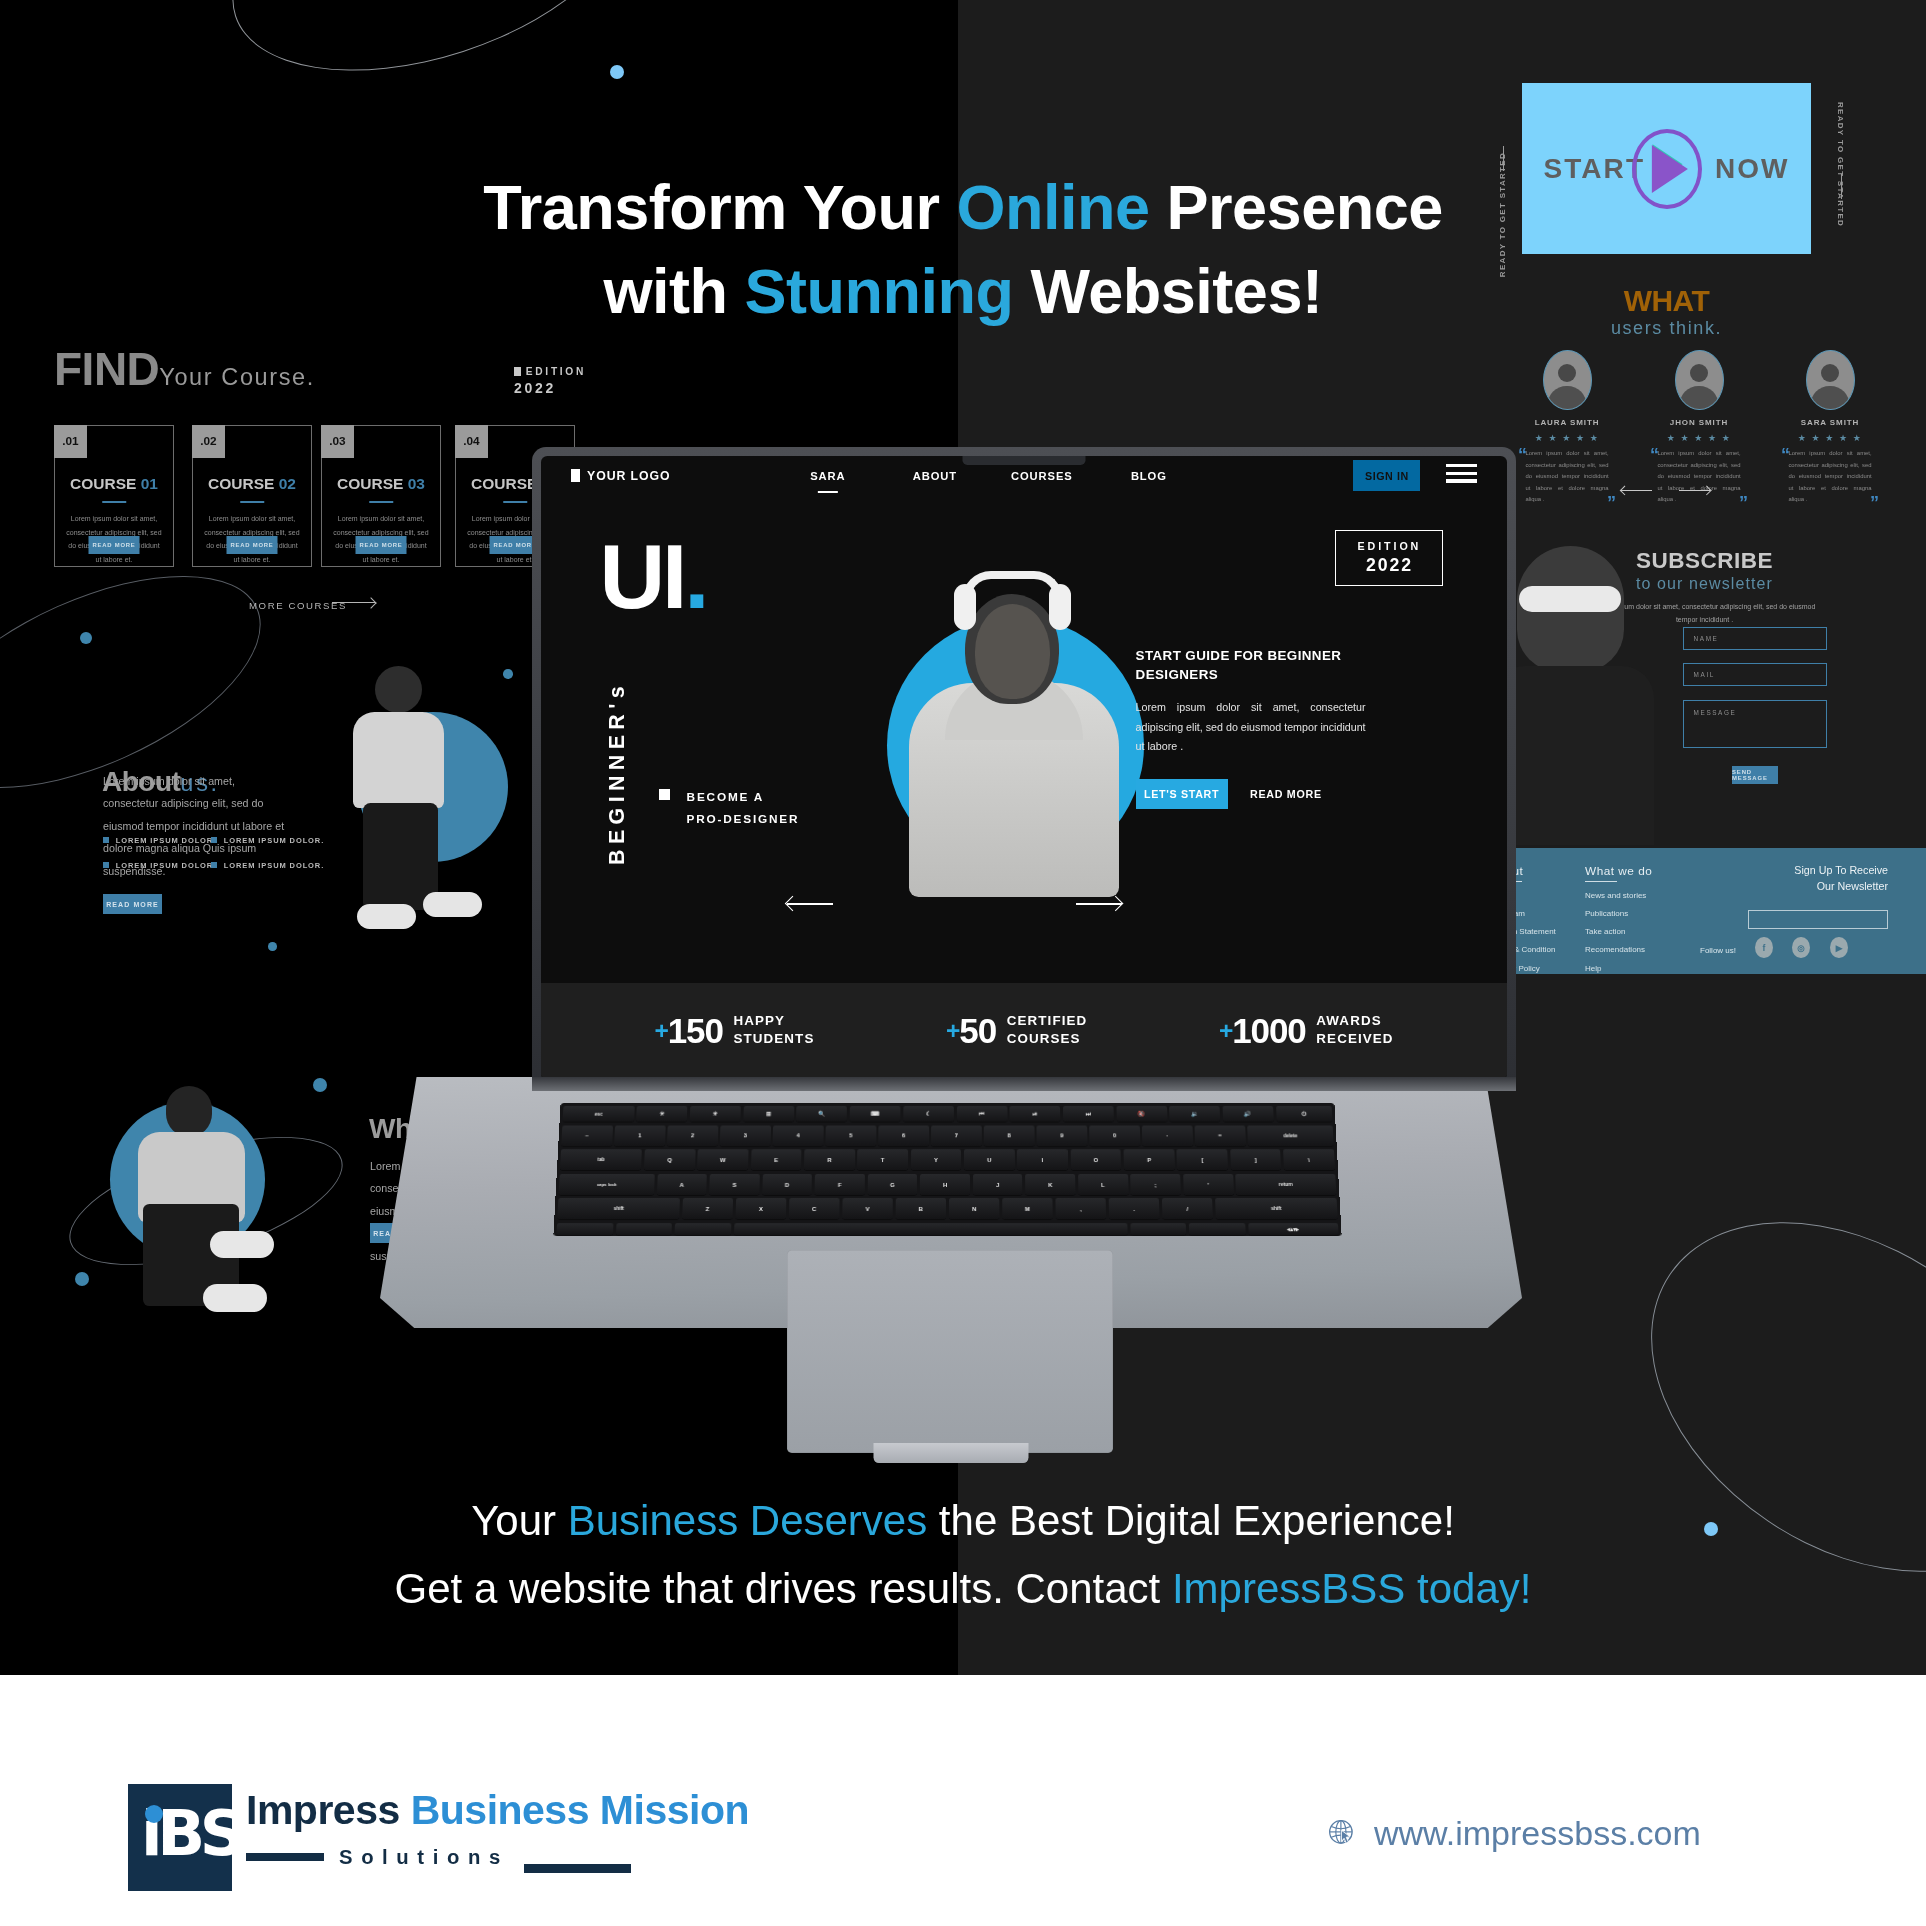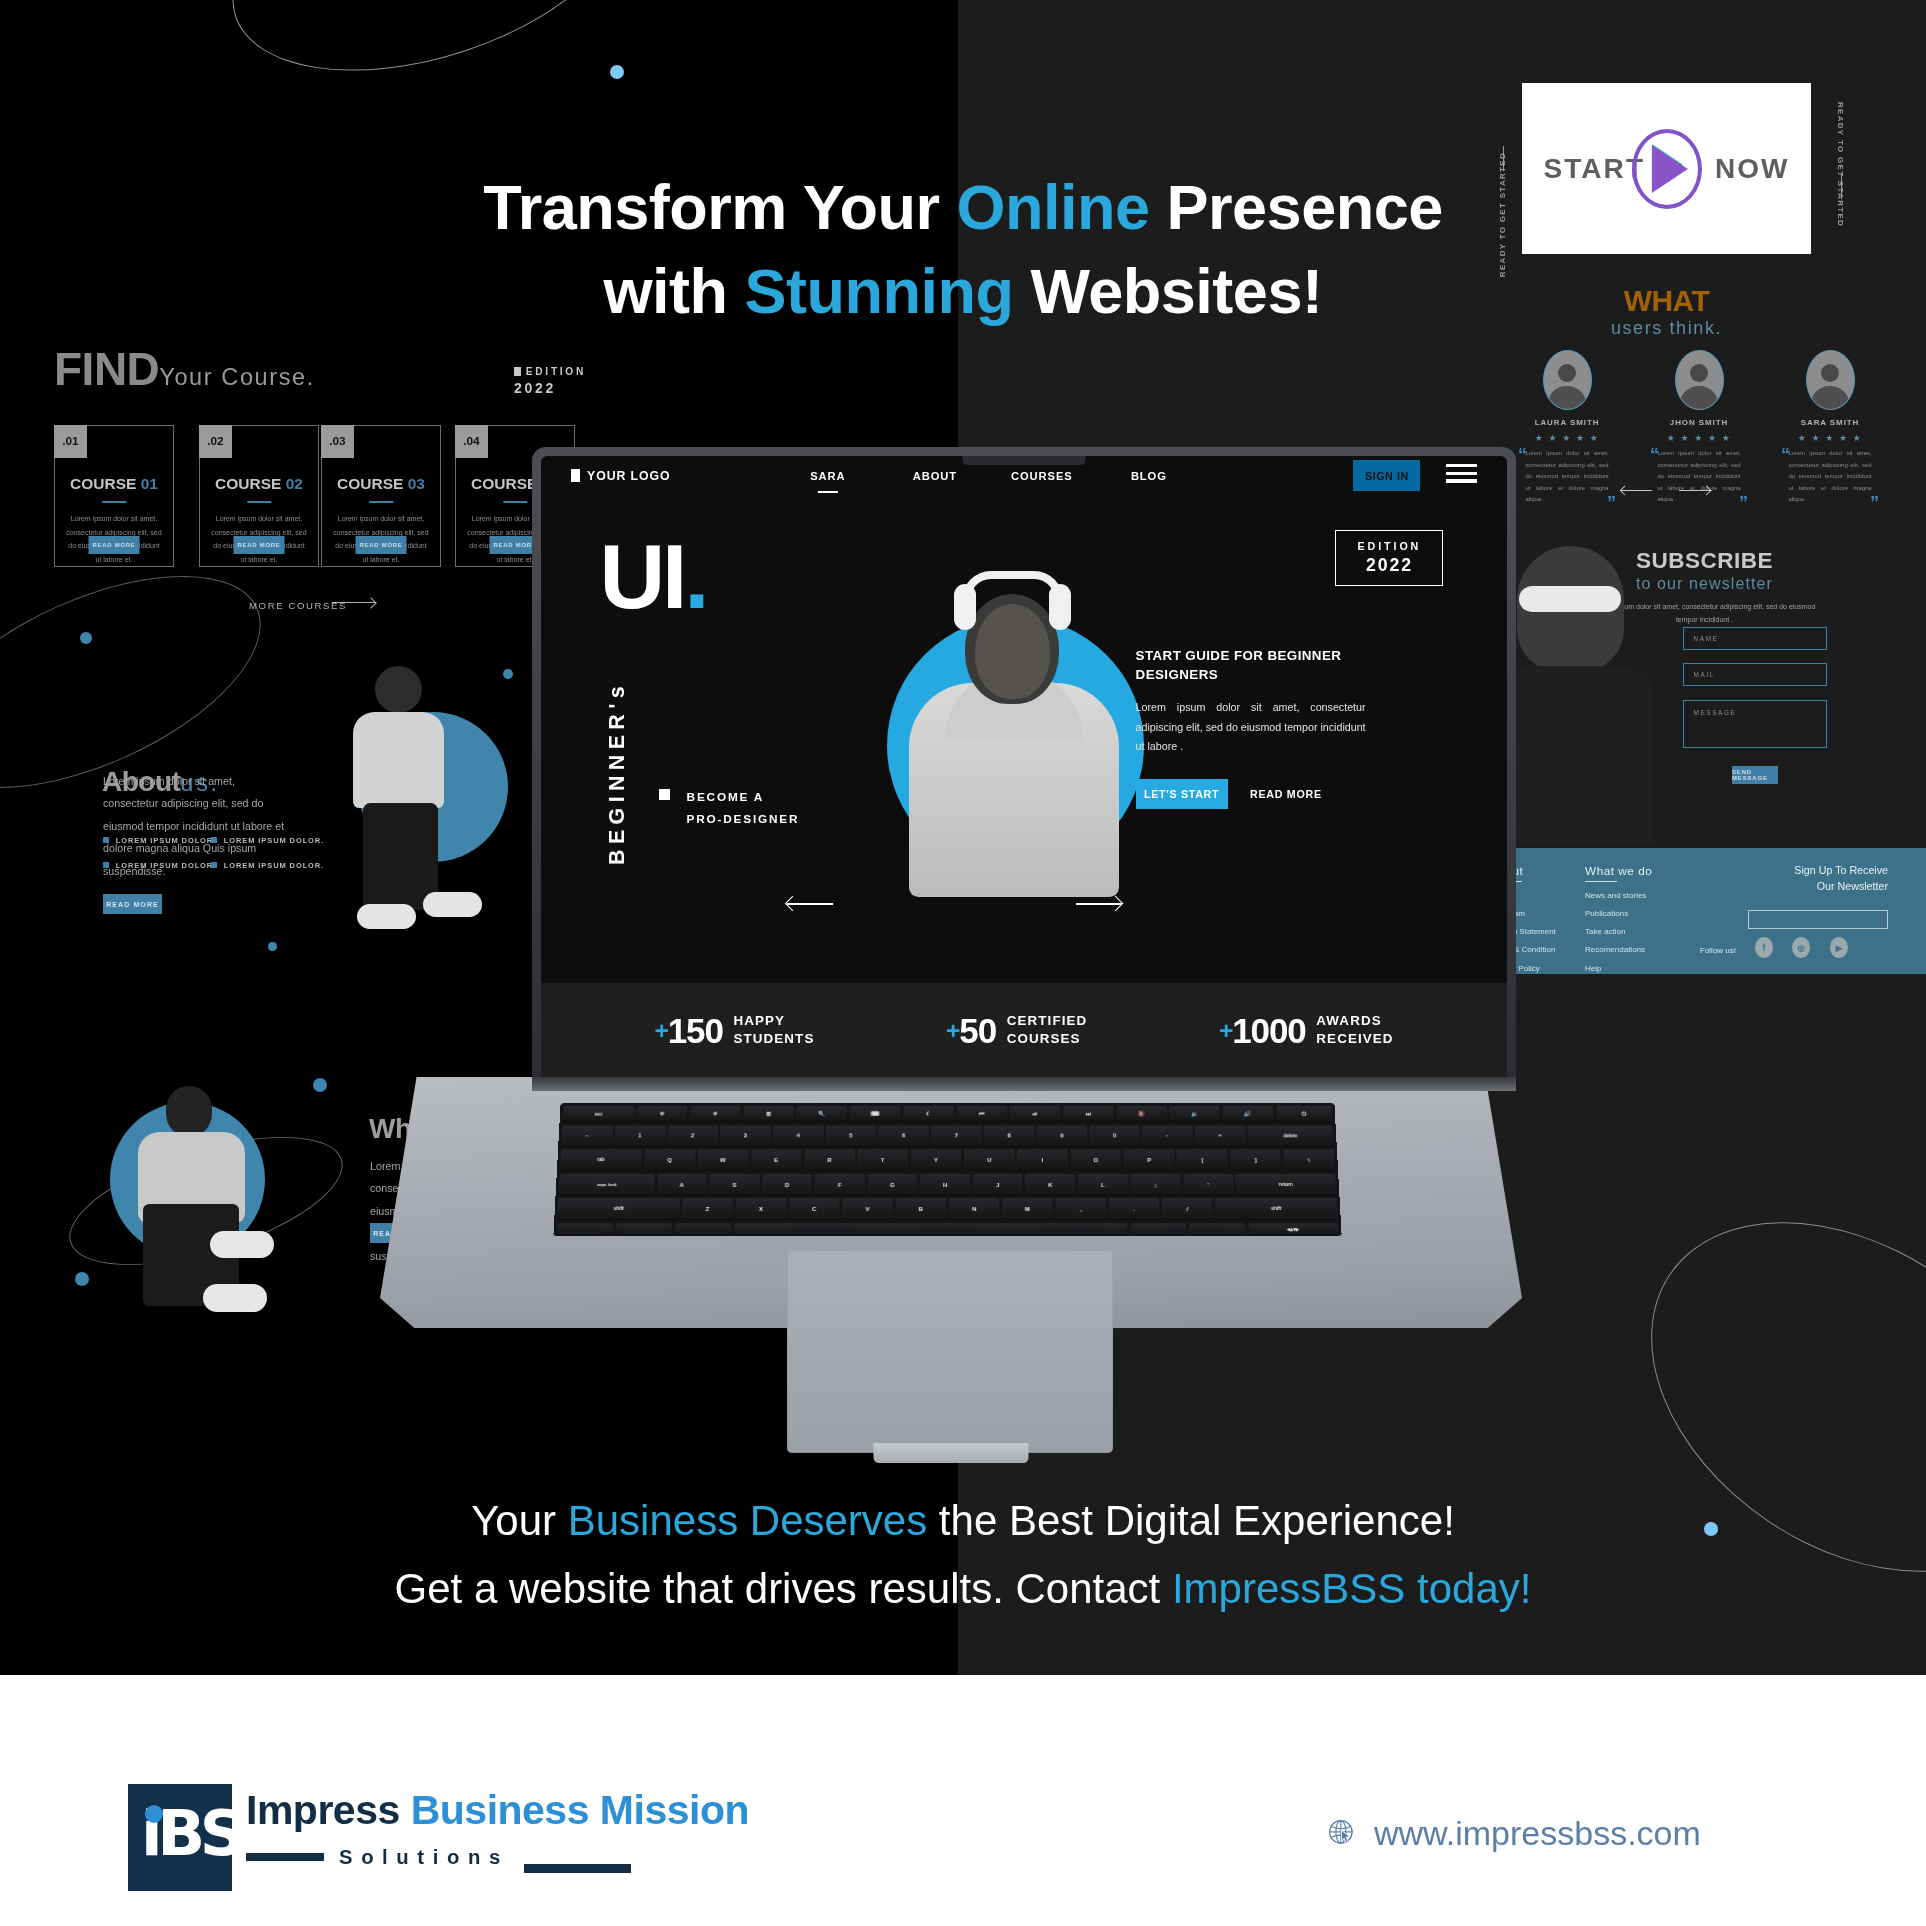--- a/index.html
+++ b/index.html
@@ -71,21 +71,21 @@
   .blue-btn { position:absolute; background:#3f7fa8; color:#d3e2ec; font-size:7px;
     letter-spacing:1.1px; font-weight:bold; display:flex; align-items:center; justify-content:center; }
   .bullet-row { position:absolute; font-size:7.5px; letter-spacing:0.9px; color:#b9b9b9; font-weight:bold; }
   .bullet-row .sq { display:inline-block; width:6.4px; height:6.4px; background:#3f7fa8; margin-right:6.4px; }
 
   
   .person-circle { position:absolute; border-radius:50%; background:#3f85ac; }
   .person-sil { position:absolute; background:#b9b9b9; }
 
   
-  .vid-card { position:absolute; left:1522px; top:83px; width:289px; height:171px; background:#ffffff; }
+  .vid-card { position:absolute; left:1522px; top:83px; width:289px; height:171px; background:#7dd3fc; }
   .vid-word { position:absolute; top:50%; transform:translateY(-50%);
     font-size:28px; font-weight:bold; color:#5f5f5f; letter-spacing:2.1px; }
   .play-ring { position:absolute; left:50%; top:50%; transform:translate(-50%,-50%);
     width:70px; height:80px; border:4.3px solid #8252c9; border-radius:50%; }
   .play-tri { position:absolute; left:50%; top:50%; transform:translate(-42%,-50%);
     width:0; height:0; border-left:36px solid #8a54c9; border-top:24.6px solid transparent;
     border-bottom:24.6px solid transparent; }
   .play-tri2 { position:absolute; left:50%; top:50%; transform:translate(-48%,-62%);
     width:0; height:0; border-left:30px solid #26c9a8; border-top:20.3px solid transparent;
     border-bottom:20.3px solid transparent; opacity:.88; }
@@ -279,21 +279,21 @@
     <div class="e2">2022</div>
   </div>
 
   <div class="course-card" style="left:54px;">
     <div class="course-tab">.01</div>
     <div class="course-title"><span>COURSE </span><i>01</i></div>
     <div class="course-rule"></div>
     <div class="course-body">Lorem ipsum dolor sit amet, consectetur adipiscing elit, sed do eiusmod tempor incididunt ut labore et.</div>
     <div class="course-btn">READ MORE</div>
   </div>
-  <div class="course-card" style="left:199px;">
+  <div class="course-card" style="left:192px;">
     <div class="course-tab">.02</div>
     <div class="course-title"><span>COURSE </span><i>02</i></div>
     <div class="course-rule"></div>
     <div class="course-body">Lorem ipsum dolor sit amet, consectetur adipiscing elit, sed do eiusmod tempor incididunt ut labore et.</div>
     <div class="course-btn">READ MORE</div>
   </div>
   <div class="course-card" style="left:321px;">
     <div class="course-tab">.03</div>
     <div class="course-title"><span>COURSE </span><i>03</i></div>
     <div class="course-rule"></div>

